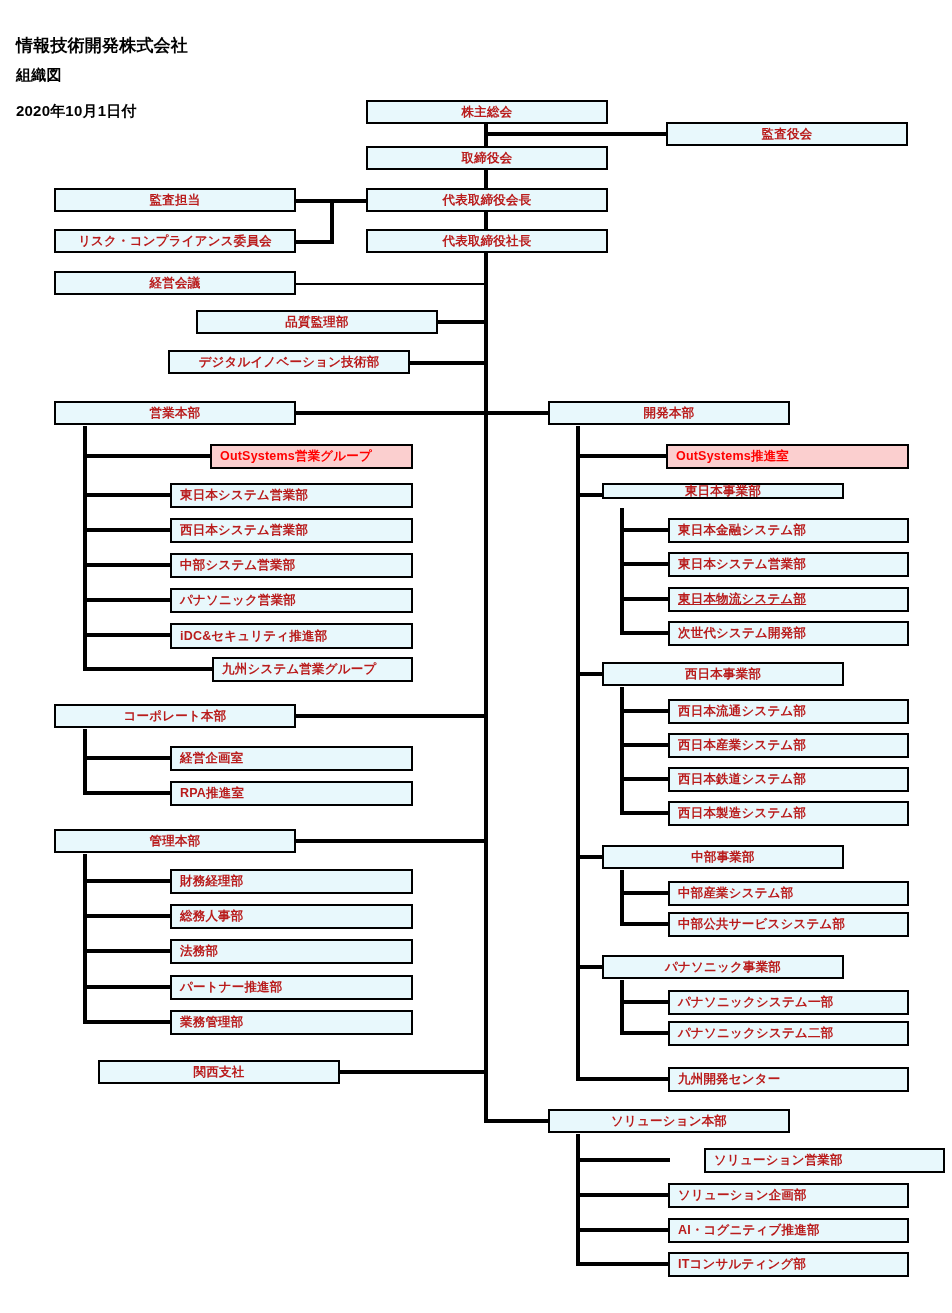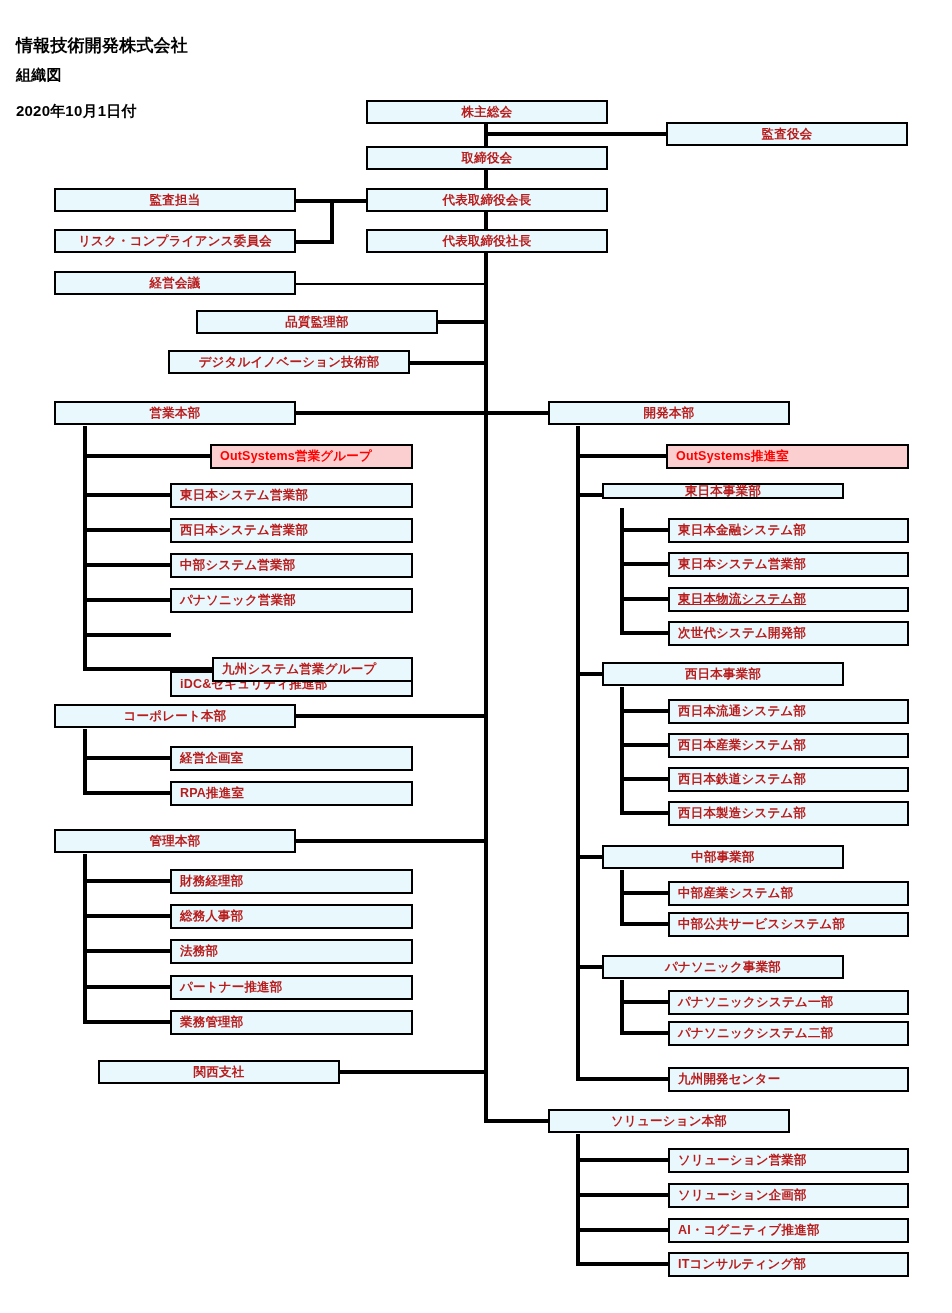--- a/index.html
+++ b/index.html
@@ -170,21 +170,21 @@
   <div class="box center" style="left:54px; top:271px; width:242px; height:24px;">経営会議</div>
   <div class="box center" style="left:168px; top:310px; width:242px; height:24px;margin-left:28px;">品質監理部</div>
   <div class="box center" style="left:168px; top:350px; width:242px; height:24px;">デジタルイノベーション技術部</div>
 
   <div class="box center" style="left:54px; top:401px; width:242px; height:24px;">営業本部</div>
   <div class="box left hl" style="left:210px; top:444px; width:203px; height:25px;">OutSystems営業グループ</div>
   <div class="box left" style="left:170px; top:483px; width:243px; height:25px;">東日本システム営業部</div>
   <div class="box left" style="left:170px; top:518px; width:243px; height:25px;">西日本システム営業部</div>
   <div class="box left" style="left:170px; top:553px; width:243px; height:25px;">中部システム営業部</div>
   <div class="box left" style="left:170px; top:588px; width:243px; height:25px;">パナソニック営業部</div>
-  <div class="box left" style="left:170px; top:623px; width:243px; height:26px;margin-top:48px;">iDC&amp;セキュリティ推進部</div>
+  <div class="box left" style="left:170px; top:623px; width:243px; height:26px;">iDC&amp;セキュリティ推進部</div>
   <div class="box left" style="left:212px; top:657px; width:201px; height:25px;">九州システム営業グループ</div>
 
   <div class="box center" style="left:54px; top:704px; width:242px; height:24px;">コーポレート本部</div>
   <div class="box left" style="left:170px; top:746px; width:243px; height:25px;">経営企画室</div>
   <div class="box left" style="left:170px; top:781px; width:243px; height:25px;">RPA推進室</div>
 
   <div class="box center" style="left:54px; top:829px; width:242px; height:24px;">管理本部</div>
   <div class="box left" style="left:170px; top:869px; width:243px; height:25px;">財務経理部</div>
   <div class="box left" style="left:170px; top:904px; width:243px; height:25px;">総務人事部</div>
   <div class="box left" style="left:170px; top:939px; width:243px; height:25px;">法務部</div>
@@ -212,18 +212,18 @@
   <div class="box left" style="left:668px; top:881px; width:241px; height:25px;">中部産業システム部</div>
   <div class="box left" style="left:668px; top:912px; width:241px; height:25px;">中部公共サービスシステム部</div>
 
   <div class="box center" style="left:602px; top:955px; width:242px; height:24px;">パナソニック事業部</div>
   <div class="box left" style="left:668px; top:990px; width:241px; height:25px;">パナソニックシステム一部</div>
   <div class="box left" style="left:668px; top:1021px; width:241px; height:25px;">パナソニックシステム二部</div>
 
   <div class="box left" style="left:668px; top:1067px; width:241px; height:25px;">九州開発センター</div>
 
   <div class="box center" style="left:548px; top:1109px; width:242px; height:24px;">ソリューション本部</div>
-  <div class="box left" style="left:668px; top:1148px; width:241px; height:25px;">ソリューション営業部</div>
+  <div class="box left" style="left:704px; top:1148px; width:241px; height:25px;">ソリューション営業部</div>
   <div class="box left" style="left:668px; top:1183px; width:241px; height:25px;">ソリューション企画部</div>
   <div class="box left" style="left:668px; top:1218px; width:241px; height:25px;">AI・コグニティブ推進部</div>
   <div class="box left" style="left:668px; top:1252px; width:241px; height:25px;">ITコンサルティング部</div>
 
 </div>
 
 </body></html>

